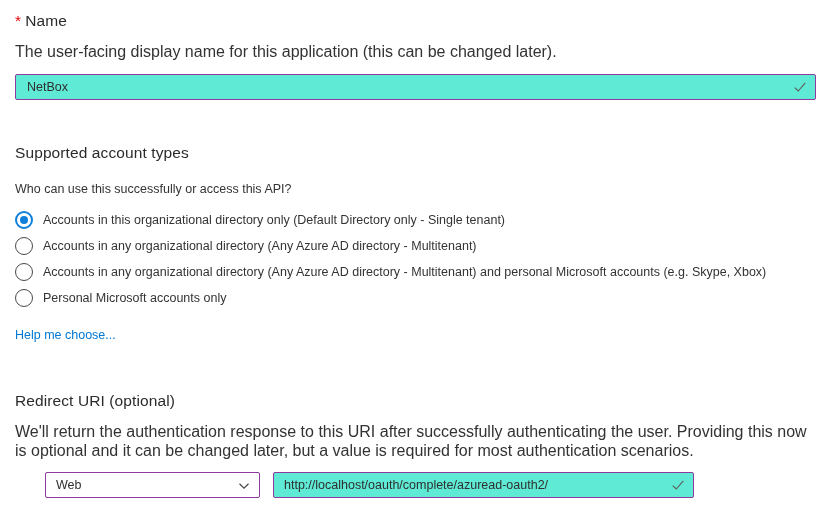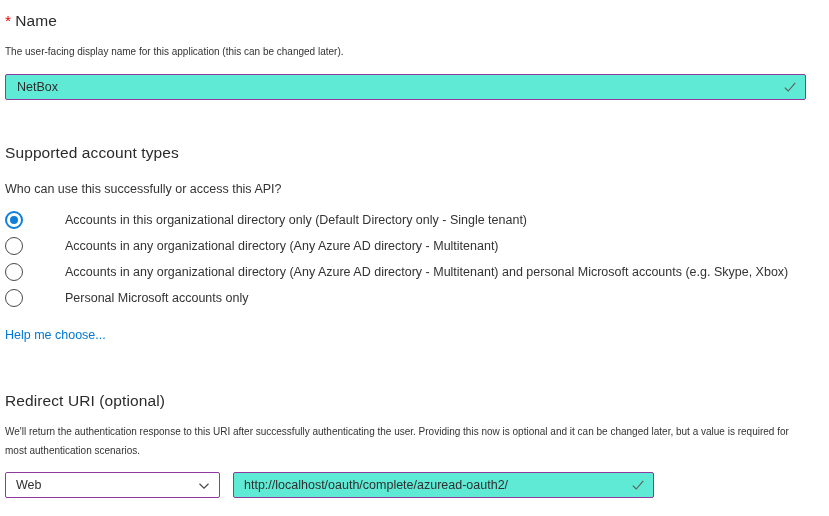--- a/index.html
+++ b/index.html
@@ -3,30 +3,30 @@
 <meta charset="utf-8">
 <style>
   * { box-sizing: border-box; }
   html, body { margin: 0; padding: 0; background: #ffffff; }
   body {
     width: 829px; height: 516px;
     font-family: "Liberation Sans", "DejaVu Sans", sans-serif;
     color: var(--text, #2f2f2f);
     overflow: hidden;
   }
-  .page { padding: 11px 13px 0 5px; width: 829px; height: 516px; }
+  .page { padding: 11px 13px 0 15px; width: 829px; height: 516px; }
 
   .section-title {
     margin: 0; font-size: 15.5px; font-weight: 400;
     line-height: 20px; color: #2b2b2b; letter-spacing: 0.1px;
   }
   .required { color: var(--required, #e50000); margin-right: 4px; }
 
   .hint {
-    margin: 13px 0 0 0; font-size: 10px; line-height: 16px;
+    margin: 13px 0 0 0; font-size: 16px; line-height: 16px;
     color: #333333; max-width: 802px;
   }
   .hint.wide { margin-top: 11px; line-height: 19px; }
 
   .field { position: relative; margin-top: 14px; width: 801px; height: 26px; }
   .text-input {
     width: 100%; height: 26px;
     border: 1px solid var(--input-border, #8f3a9e);
     border-radius: 2px; background: #5eead4;
     padding: 0 28px 0 11px; font-size: 12.5px;
@@ -35,21 +35,21 @@
   .check-icon {
     position: absolute; right: 9px; top: 6px; width: 14px; height: 14px;
     pointer-events: none; display: inline-flex;
   }
 
   .section-2 { margin-top: 43px; }
   .question { margin: 18px 0 0 0; font-size: 12.5px; line-height: 16px; color: #333333; }
 
   .options { margin-top: 10px; }
   .option {
-    display: flex; align-items: center; height: 26px; cursor: pointer; gap: 32px;
+    display: flex; align-items: center; height: 26px; cursor: pointer;
   }
   .radio {
     width: 18px; height: 18px; flex: 0 0 18px;
     border: 1px solid var(--radio-unselected, #4a4a4a); border-radius: 50%;
     display: inline-flex; align-items: center; justify-content: center;
     background: #fff;
   }
   .option.selected .radio { border: 2px solid var(--radio-selected, #0f7fdb); }
   .radio-dot { width: 8px; height: 8px; border-radius: 50%; background: transparent; }
   .option.selected .radio-dot { background: var(--radio-selected, #0f7fdb); }
@@ -60,21 +60,21 @@
     color: var(--link, #0078d4); text-decoration: none; cursor: pointer; text-align: center;
   }
 
   .section-3 { margin-top: 48px; }
 
   .uri-row { margin-top: 12px; display: flex; gap: 13px; }
   .select {
     position: relative; width: 215px; height: 26px;
     border: 1px solid var(--input-border, #8f3a9e); border-radius: 2px;
     background: #fff; display: flex; align-items: center;
-    padding: 0 28px 0 10px; cursor: pointer;
+    padding: 0 28px 0 10px; cursor: pointer; margin-left: 30px;
   }
   .select-value { font-size: 12.5px; color: #2f2f2f; }
   .chevron {
     position: absolute; right: 9px; top: 7px; width: 12px; height: 12px;
     display: inline-flex; pointer-events: none;
   }
   .uri-field { position: relative; width: 421px; height: 16px; }
   .uri-field .text-input { padding-left: 10px; }
 </style>
 </head>

